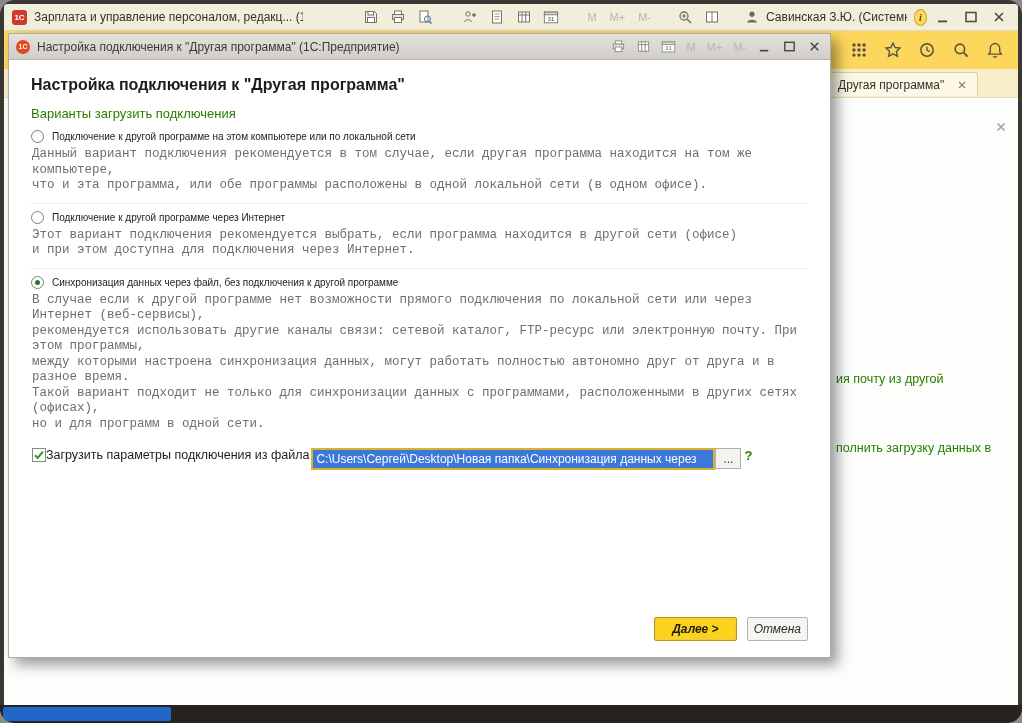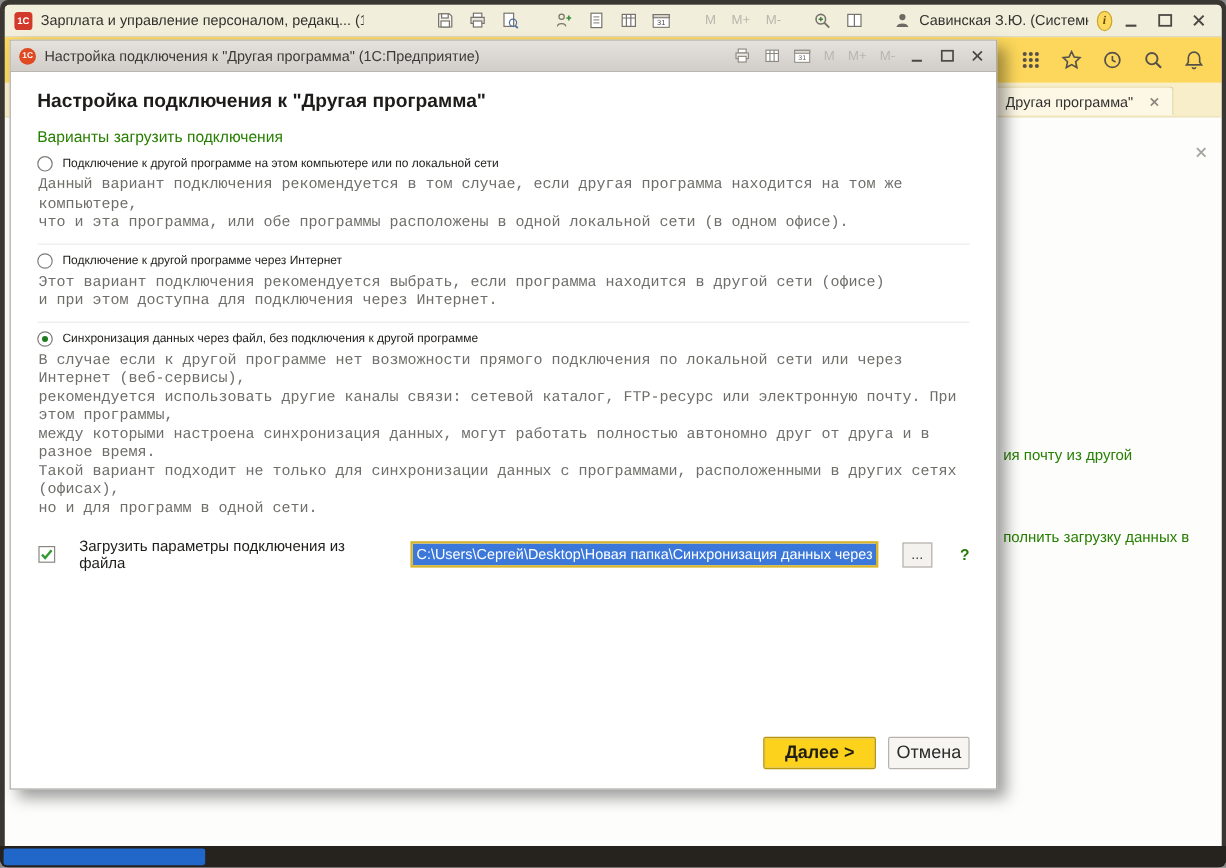--- a/index.html
+++ b/index.html
@@ -1,16 +1,16 @@
 <!DOCTYPE html>
 <html><head>
 <meta charset="utf-8">
 <style>
   html,body{margin:0;padding:0;background:#8a8a8a;font-family:"Liberation Sans",sans-serif;}
-  .stage{position:relative;width:1022px;height:723px;background:#3a3631;border-radius:7px;overflow:hidden;cursor:default;}
+  .stage{position:relative;width:1022px;height:723px;background:#3a3631;border-radius:15px;overflow:hidden;cursor:default;}
   
   .main-window{position:absolute;left:4px;top:4px;right:4px;bottom:18px;background:#fdfdfc;display:flex;flex-direction:column;border-radius:4px 4px 0 0;overflow:hidden;}
   .main-titlebar{height:26px;background:#f2eedc;display:flex;align-items:center;padding:0 8px;gap:7px;flex:0 0 auto;border-bottom:1px solid #ddd8c2;}
   .logo{width:15px;height:15px;background:#d3392a;border-radius:3px;color:#fff;font-size:8px;font-weight:bold;display:flex;align-items:center;justify-content:center;flex:0 0 auto;}
   .main-title{font-size:12px;color:#33312d;white-space:nowrap;overflow:hidden;max-width:330px;}
   .grp{display:flex;align-items:center;gap:9px;flex:0 0 auto;}
   .g1{margin-left:52px}.g2{margin-left:20px}.g3{margin-left:18px}.g4{margin-left:16px}
   .tb-icon{display:flex;align-items:center;justify-content:center;width:18px;height:18px;}
   .tb-icon svg{width:16px;height:16px;display:block;}
   .mem-btn{font-size:11px;color:#b9b5ad;padding:0 2px;}
@@ -40,31 +40,31 @@
   .dlg-titlebar .tb-icon svg{width:15px;height:15px;}
   .dlg-body{flex:1;position:relative;padding:12px 22px;overflow:hidden;font-size:12.5px;color:#1d1c1a;}
   .dlg-heading{font-size:16px;font-weight:bold;color:#1d1c1a;margin:4px 0 12px;}
   .section-title{color:#267f00;font-size:13px;margin:0 0 9px;}
   .opt-row{display:flex;align-items:center;gap:8px;margin:7px 0 4px;}
   .radio{width:13px;height:13px;border:1px solid #7f7c76;border-radius:50%;background:#fff;box-sizing:border-box;position:relative;flex:0 0 auto;}
   .opt-row.selected .radio::after{content:"";position:absolute;left:3px;top:3px;width:5px;height:5px;border-radius:50%;background:#1f7a1f;}
   .opt-label{font-size:10px;color:#1d1c1a;}
   .opt-desc{color:#6f6e6a;line-height:15.5px;white-space:pre-line;margin:2px 0 9px 1px;font-family:Liberation Mono, monospace;}
   .divider{border-top:1px solid #ececea;margin:7px 0 3px;}
-  .file-row{display:flex;align-items:center;gap:20px;margin:16px 0 16px 1px;}
+  .file-row{display:flex;gap:0;margin:16px 0 16px 1px;}
   .checkbox{width:14px;height:14px;border:1px solid #8a8780;background:#fff;box-sizing:border-box;display:flex;align-items:center;justify-content:center;flex:0 0 auto;}
   .checkbox svg{width:12px;height:12px;display:block;}
   .file-label{font-size:12.5px;margin-right:2px;}
   .path-field{width:404px;height:22px;border:2px solid #d7b42c;background:#fff;box-sizing:border-box;display:flex;align-items:center;overflow:hidden;}
   .path-text{background:#3b78da;color:#fff;font-size:12px;height:100%;width:100%;display:flex;align-items:center;padding:0 3px;white-space:nowrap;overflow:hidden;}
   .browse-btn{width:26px;height:21px;background:#f4f2ee;border:1px solid #b3b0aa;font-size:12px;line-height:1;color:#3b3a37;padding:0;font-family:"Liberation Sans",sans-serif;}
   .help-link{color:#267f00;font-weight:bold;font-size:13px;margin-left:3px;}
   .file-desc{color:#6f6e6a;line-height:15.5px;white-space:pre-line;margin:4px 0 0 23px;}
   .dlg-buttons{position:absolute;right:22px;bottom:16px;display:flex;gap:10px;}
-  .btn{font-size:15px;font-family:"Liberation Sans",sans-serif;border-radius:2px;}
+  .btn{font-size:12px;font-family:"Liberation Sans",sans-serif;border-radius:2px;font-style:italic;}
   .btn-next{background:#fcd21c;border:1px solid #b9960f;padding:4px 17px;font-weight:bold;color:#201d12;box-shadow:0 0 0 1px #e8cb4e inset;}
   .btn-cancel{background:#f7f5f2;border:1px solid #b6b3ae;padding:4px 6px;color:#2c2b28;}
 </style>
 </head>
 <body>
 
 <div class="stage">
 
   <div class="main-window">
 

